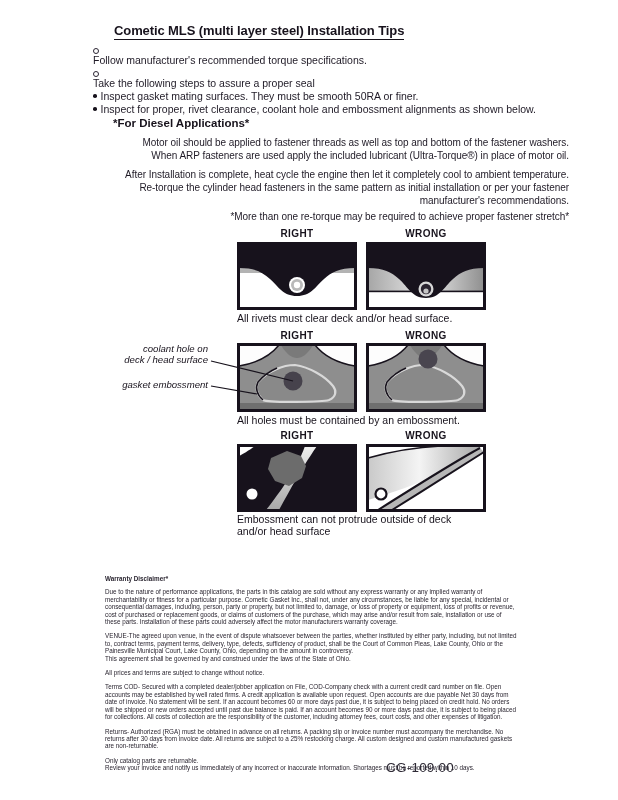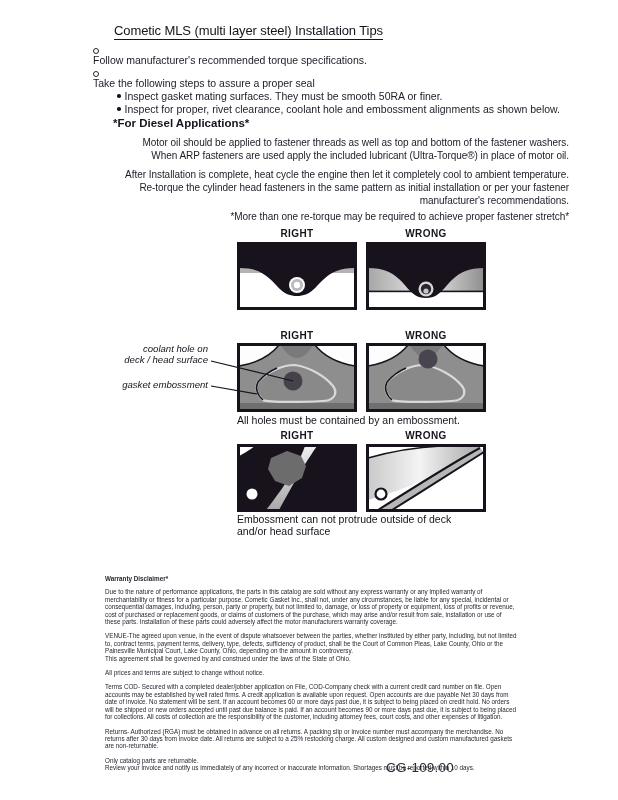--- a/index.html
+++ b/index.html
@@ -4,27 +4,27 @@
 <style>
   html,body{margin:0;padding:0;}
   body{
     width:618px;height:800px;background:#ffffff;position:relative;overflow:hidden;
     font-family:"Liberation Sans", sans-serif;color:#1f1a26;
     -webkit-font-smoothing:antialiased;
   }
   .abs{position:absolute;}
   
   .doc-title{
-    left:114px;top:23px;font-size:13px;font-weight:normal;letter-spacing:-0.1px;
+    left:114px;top:23px;font-size:13px;font-weight:bold;letter-spacing:-0.1px;
     border-bottom:1.6px solid #17121c;padding-bottom:1px;white-space:nowrap;color:#17121c;
   }
   .bullets{left:93px;top:44px;width:500px;font-size:10.5px;line-height:13px;}
   .b-row{display:flex;align-items:flex-start;white-space:nowrap;flex-direction:column;}
   .b-dot{width:4px;height:4px;border:1px solid #2b2533;border-radius:50%;margin:4px 5px 0 0;flex:0 0 auto;}
-  .sb-row{display:flex;align-items:flex-start;white-space:nowrap;margin-left:24px;}
+  .sb-row{display:flex;align-items:flex-start;white-space:nowrap;}
   .sb-dot{width:3.6px;height:3.6px;background:#17121c;border-radius:50%;margin:4.4px 4px 0 0;flex:0 0 auto;}
   .diesel-h{left:113px;top:117px;font-size:11.5px;font-weight:bold;color:#17121c;white-space:nowrap;}
   .para{left:123px;font-size:10px;line-height:13px;width:446px;letter-spacing:-0.05px;text-align:right;}
   .p1{top:136px;}
   .p2{top:168px;}
   .p3{top:210px;white-space:nowrap;}
   
   .dg-row{left:0;width:618px;}
   .r1{top:228px;height:100px;} .r2{top:330px;height:100px;} .r3{top:430px;height:118px;}
   .dg-label{position:absolute;width:120px;text-align:center;font-size:10px;font-weight:bold;
@@ -103,20 +103,21 @@
     <rect x="2" y="25" width="116" height="25" fill="url(#g1)"></rect>
     <rect x="2" y="50" width="116" height="16" fill="#ffffff"></rect>
     <rect x="2" y="48.6" width="116" height="1.6" fill="#17121c"></rect>
     <path d="M2,2 H118 V26 C102,26 95,30 87,37 C78,45 74,56 60,56 C46,56 42,45 33,37 C25,30 18,26 2,26 Z" fill="#17121c"></path>
     <circle cx="60" cy="47" r="7.5" fill="#d8d8d8"></circle>
     <circle cx="60" cy="47" r="5.2" fill="#2a2430"></circle>
     <circle cx="60" cy="49" r="2.6" fill="#c6c6c6"></circle>
     <rect x="1.5" y="1.5" width="117" height="65" fill="none" stroke="#17121c" stroke-width="3"></rect>
   </svg>
 
+  <div class="dg-caption">All rivets must clear deck and/or head surface.</div>
 </div>
 
 <div class="abs dg-row r2">
   <div class="dg-label lab-l">RIGHT</div>
   <div class="dg-label lab-r">WRONG</div>
 
   <div class="callout co1">
     <div>coolant hole on</div>
     <div>deck / head surface</div>
   </div>

